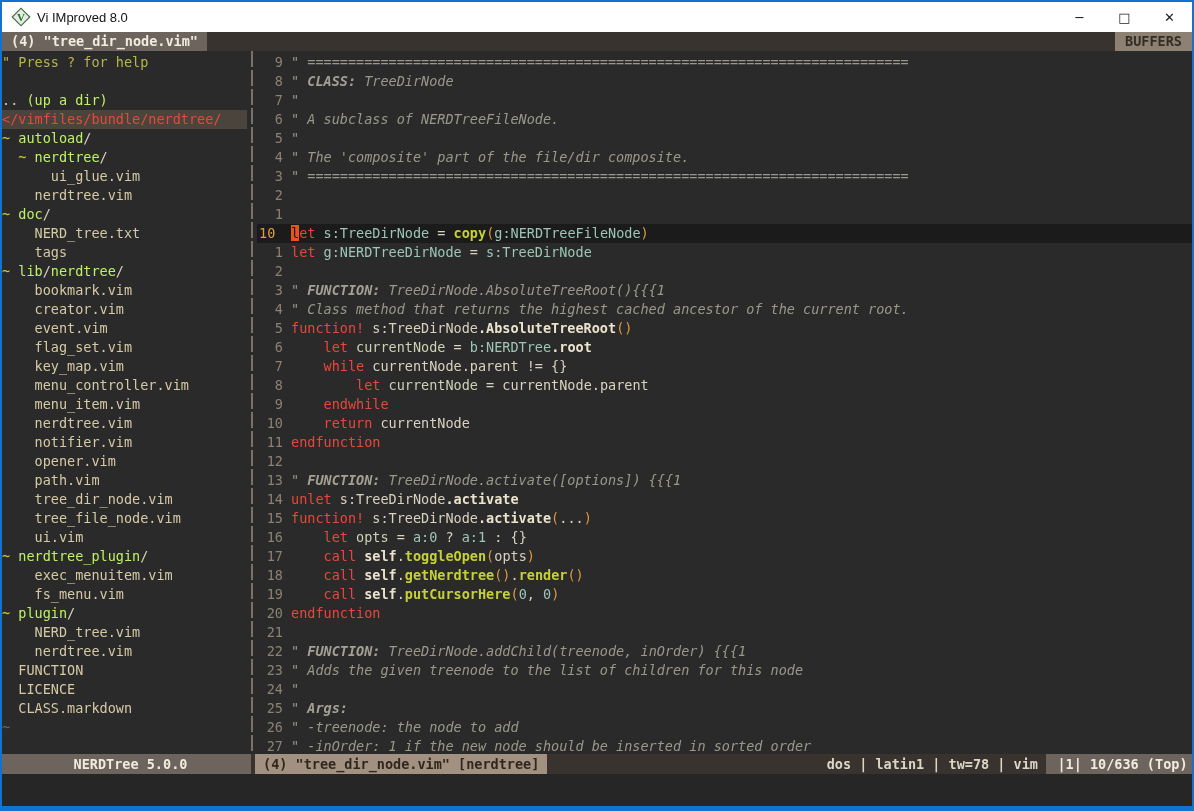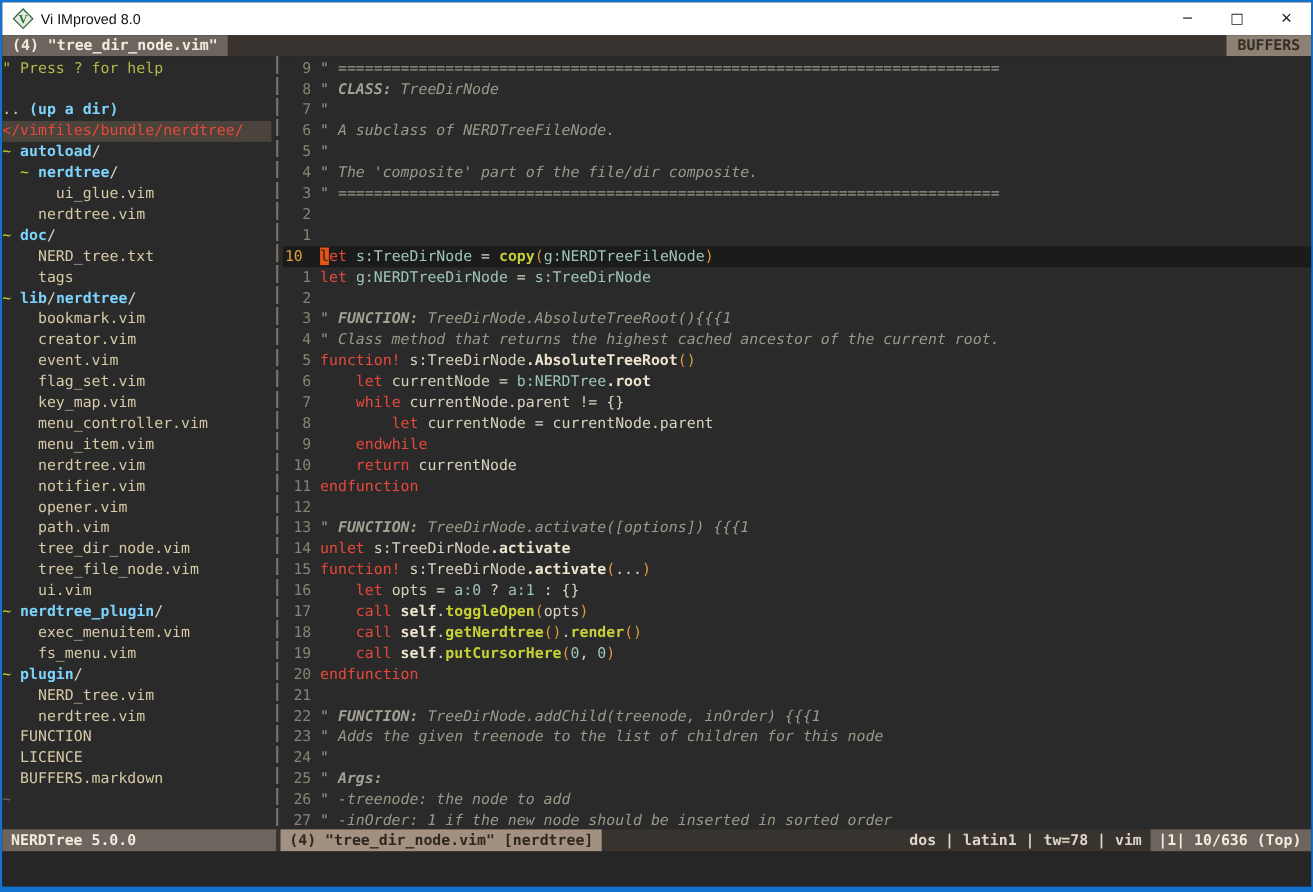--- a/index.html
+++ b/index.html
@@ -34,41 +34,41 @@
     background:repeating-linear-gradient(180deg,#7a7268 0 16px, transparent 16px 19px); }
   .editor { flex:1; padding-top:2px; overflow:hidden; }
   .e-line { height:19px; white-space:pre; overflow:hidden; }
   .e-cursorline { background:#1b1b1b; }
   .lnum { display:inline-block; width:24px; margin-left:2px; margin-right:8px;
           text-align:right; color:#8a8274; }
   .lnum-cur { text-align:left; color:#dfa03f; }
   
   .tk-sh { color:#b5b74a; }
   .tk-sf { color:#d6c9a5; }
-  .tk-sd { color:#7dd3fc; font-weight:bold; }
+  .tk-sd { color:#bef264; font-weight:normal; }
   .tk-sm { color:#c6d135; }
   .tk-ss { color:#d9d2bf; }
   .tk-sr { color:#e8483a; }
   .tk-sw { color:#6e675e; }
   
   .tk-c  { color:#9a988a; font-style:italic; }
   .tk-cb { color:#a3a193; font-style:italic; font-weight:bold; }
   .tk-k  { color:#e8483a; }
   .tk-fn { color:#c6d135; font-weight:bold; }
   .tk-m  { color:#ece3cd; font-weight:bold; }
   .tk-i  { color:#9dc6b6; }
   .tk-v  { color:#ccd3b4; }
   .tk-t  { color:#d9d2bf; }
   .tk-p  { color:#dd9a3f; }
   .tk-n  { color:#9dc6b6; }
   .tk-x  { background:#e85418; color:#1b1b1b; }
   
   .statusbar { height:20px; flex:none; display:flex; align-items:stretch;
                font-family:"DejaVu Sans Mono", monospace; font-size:13.5px; line-height:20px;
-               background:#38332e; font-weight:bold; }
+               background:#38332e; font-weight:bold;text-align:center; }
   .st-nerdtree { width:249px; flex:none; background:#6d655d; color:#f1ebde; padding-left:8px; white-space:pre; }
   .st-gap { width:4px; flex:none; }
   .st-file { background:#a29180; color:#2f271e; padding:0 8px; white-space:pre; }
   .st-mid { flex:1; }
   .st-info { color:#ddd6c6; white-space:pre; padding-right:8px; }
   .st-info .st-sep { color:#ddd6c6; }
   .st-pos { width:146px; flex:none; background:#6d655d; color:#f1ebde; padding-left:7px; white-space:pre; }
   
   .cmdline { flex:1; background:#262626; }
 </style>
@@ -125,21 +125,21 @@
         <div class="t-row"><span class="tk-sf">    tree_file_node.vim</span></div>
         <div class="t-row"><span class="tk-sf">    ui.vim</span></div>
         <div class="t-row"><span class="tk-sm">~ </span><span class="tk-sd">nerdtree_plugin</span><span class="tk-ss">/</span></div>
         <div class="t-row"><span class="tk-sf">    exec_menuitem.vim</span></div>
         <div class="t-row"><span class="tk-sf">    fs_menu.vim</span></div>
         <div class="t-row"><span class="tk-sm">~ </span><span class="tk-sd">plugin</span><span class="tk-ss">/</span></div>
         <div class="t-row"><span class="tk-sf">    NERD_tree.vim</span></div>
         <div class="t-row"><span class="tk-sf">    nerdtree.vim</span></div>
         <div class="t-row"><span class="tk-sf">  FUNCTION</span></div>
         <div class="t-row"><span class="tk-sf">  LICENCE</span></div>
-        <div class="t-row"><span class="tk-sf">  BUFFERS.markdown</span></div>
+        <div class="t-row"><span class="tk-sf">  CLASS.markdown</span></div>
         <div class="t-row"><span class="tk-sw">~</span></div>
       </div>
     <div class="vsep">
         <div class="bar"></div>
       </div>
     <div class="editor" id="editor-lines">
         <div class="e-line"><span class="lnum">9</span><span class="tk-c">" ==========================================================================</span></div>
         <div class="e-line"><span class="lnum">8</span><span class="tk-c">" </span><span class="tk-cb">CLASS:</span><span class="tk-c"> TreeDirNode</span></div>
         <div class="e-line"><span class="lnum">7</span><span class="tk-c">"</span></div>
         <div class="e-line"><span class="lnum">6</span><span class="tk-c">" A subclass of NERDTreeFileNode.</span></div>

